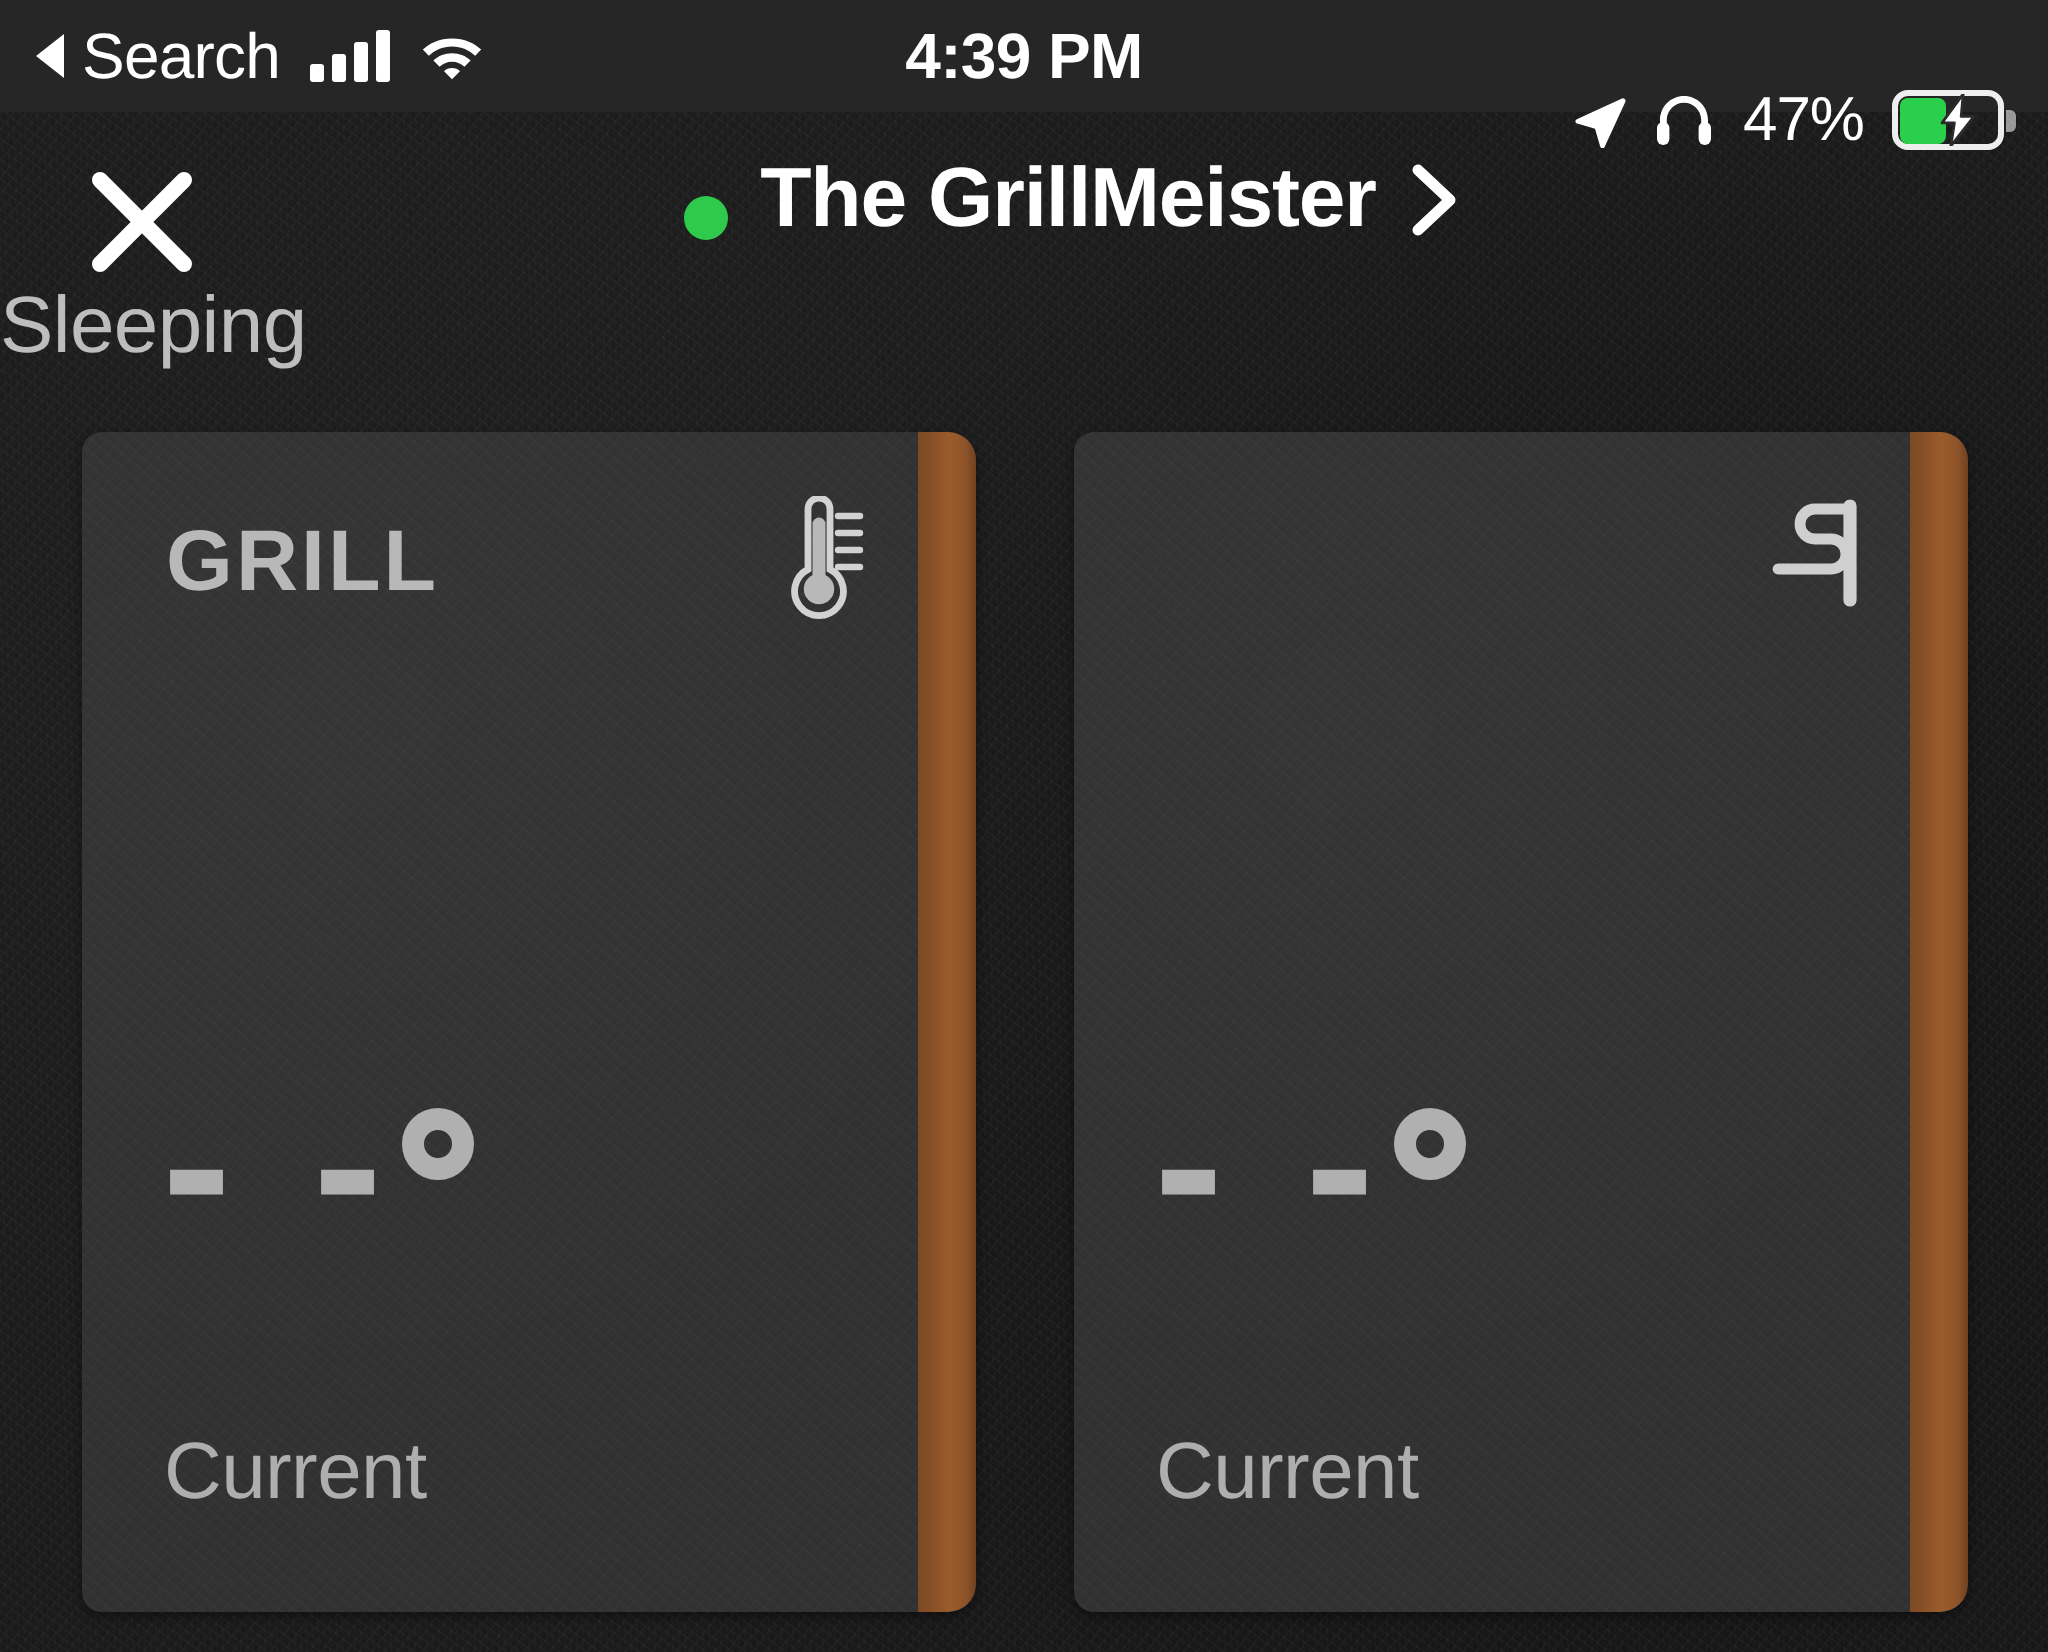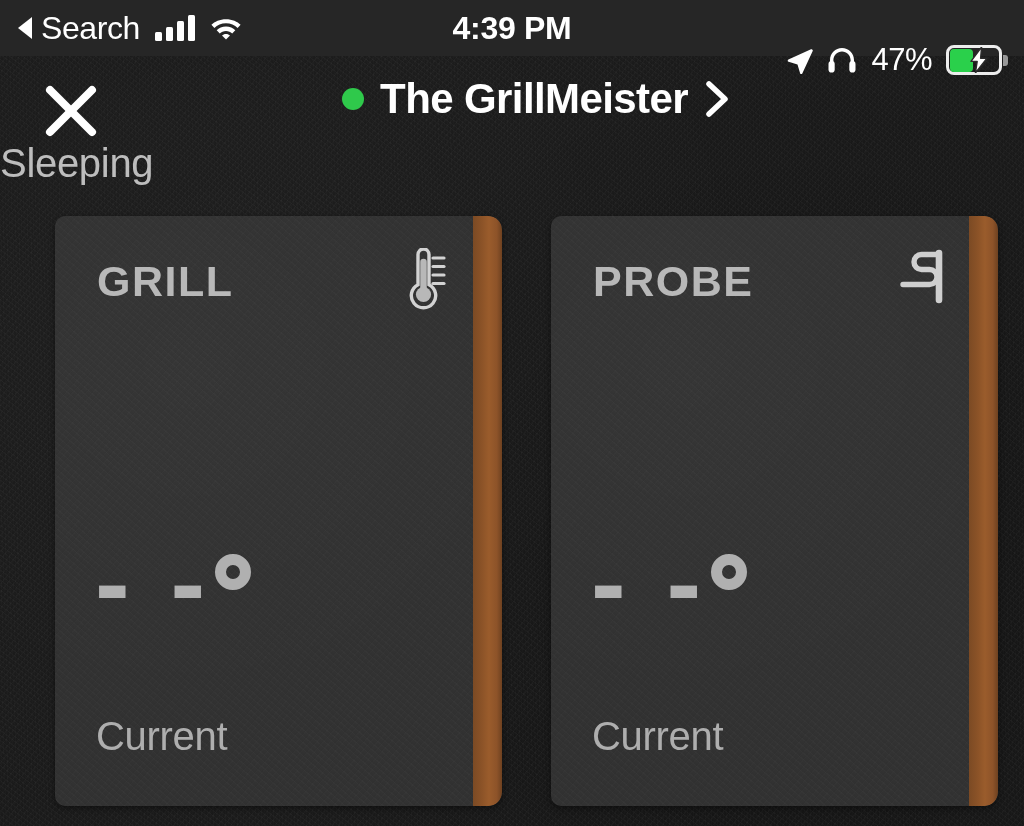--- a/index.html
+++ b/index.html
@@ -80,38 +80,38 @@
     position:absolute; left:22px; top:2px; width:22px; height:26px;
   }
 
   
   .header { position:absolute; left:0; top:56px; width:1024px; height:160px; z-index:10; }
   .close-btn {
     position:absolute; left:42px; top:26px; width:58px; height:58px; cursor:pointer;
   }
   .title-row {
     position:absolute; left:0; right:0; top:22px;
-    display:flex; align-items:center; justify-content:center; gap:16px;padding-left:48px;
+    display:flex; align-items:flex-end; justify-content:center; gap:16px;padding-left:48px;
   }
   .status-dot { width:22px; height:22px; border-radius:50%; background:#2fc94b; flex:none; }
   .dev-title {
     font-size:42px; font-weight:700; color:#fff; letter-spacing:-0.6px; line-height:1;
   }
   .chev { width:26px; height:40px; flex:none; }
   .dev-sub {
     position:absolute; left:0; right:0; top:85px;
     text-align:left;
     font-size:40px; font-weight:500; color:#bdbdbd; letter-spacing:-0.3px;
   }
 
   
   .cards {
     position:absolute; left:41px; top:216px;
     width:942px; height:590px;
-    display:flex; gap:49px;margin-left:14px;
+    display:flex; gap:49px;
   }
   .card {
     position:relative;
     width:447px; height:590px;
     border-radius:10px 14px 14px 10px;
     overflow:hidden;
     background-color:#323232;
     background-image:
       repeating-linear-gradient(41deg, rgba(255,255,255,0.016) 0 1px, rgba(0,0,0,0.02) 1px 3px, transparent 3px 5px),
       repeating-linear-gradient(-48deg, rgba(255,255,255,0.013) 0 1px, rgba(0,0,0,0.022) 1px 2px, transparent 2px 5px),
@@ -242,21 +242,20 @@
           <span class="deg-big"></span>
         </div>
         <div class="lbl-current">Current</div>
 
       </div>
       <div class="card-spine"></div>
     </div>
 
     <div class="card">
       <div class="card-inner">
-        <div class="card-title">PROBE</div>
 
         <div class="card-icon">
           <svg viewBox="0 0 56 64">
             <path d="M48 5v47" fill="none" stroke="#cfcfcf" stroke-width="6.6" stroke-linecap="round"></path>
             <path d="M48 6.5H30.5a7.5 7.5 0 0 0 0 15h8a7.5 7.5 0 0 1 0 15H12" fill="none" stroke="#cfcfcf" stroke-width="5.4" stroke-linecap="round" stroke-linejoin="round"></path>
           </svg>
         </div>
 
         <div class="reading-big">
           <span class="dash-big">- -</span>

